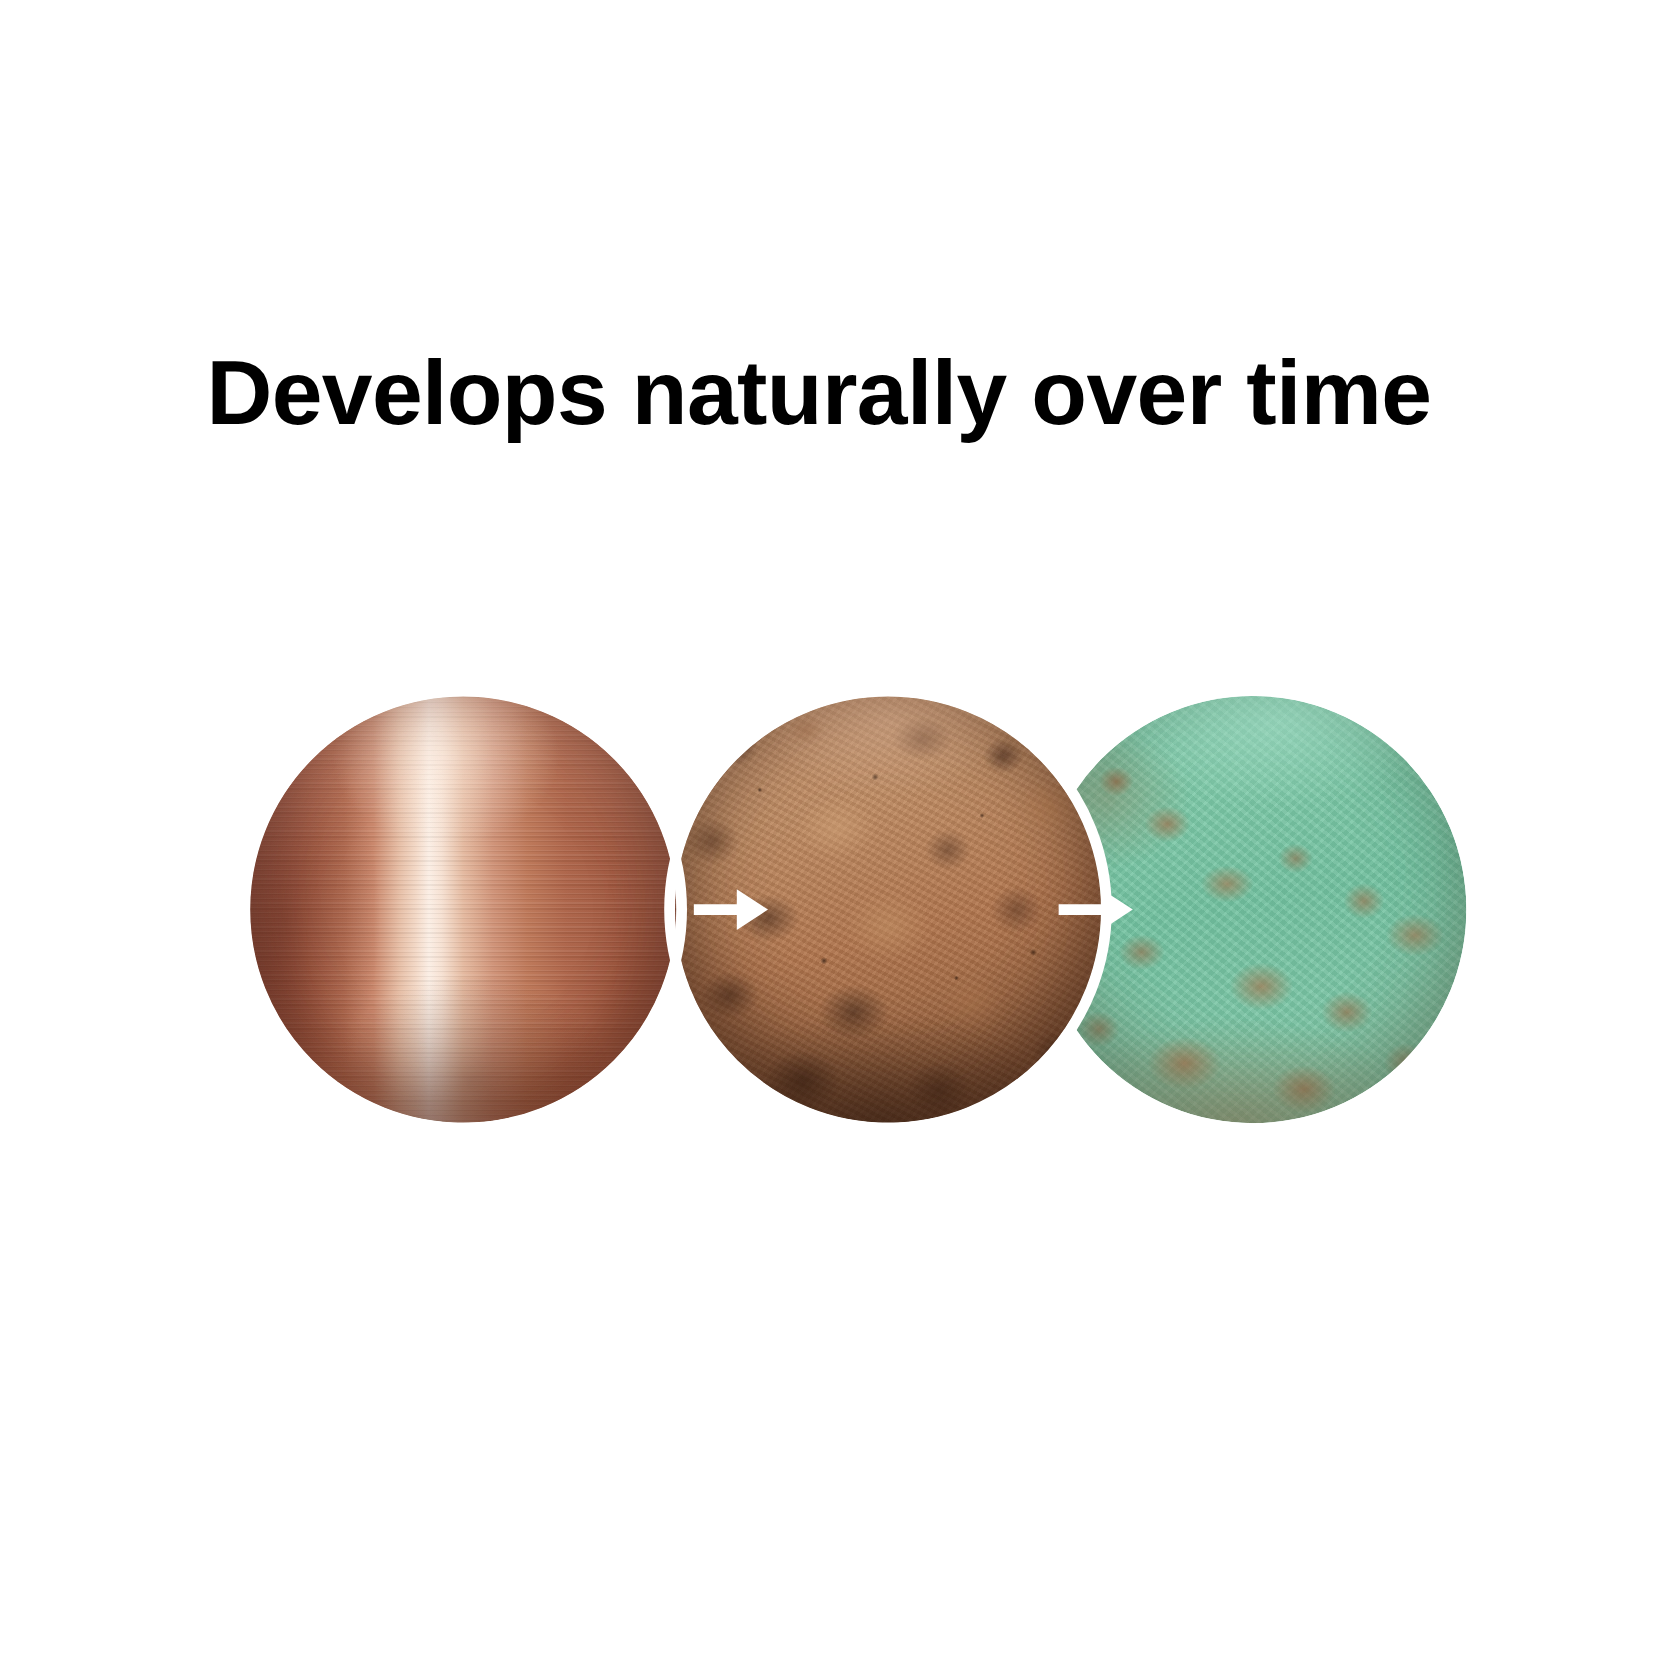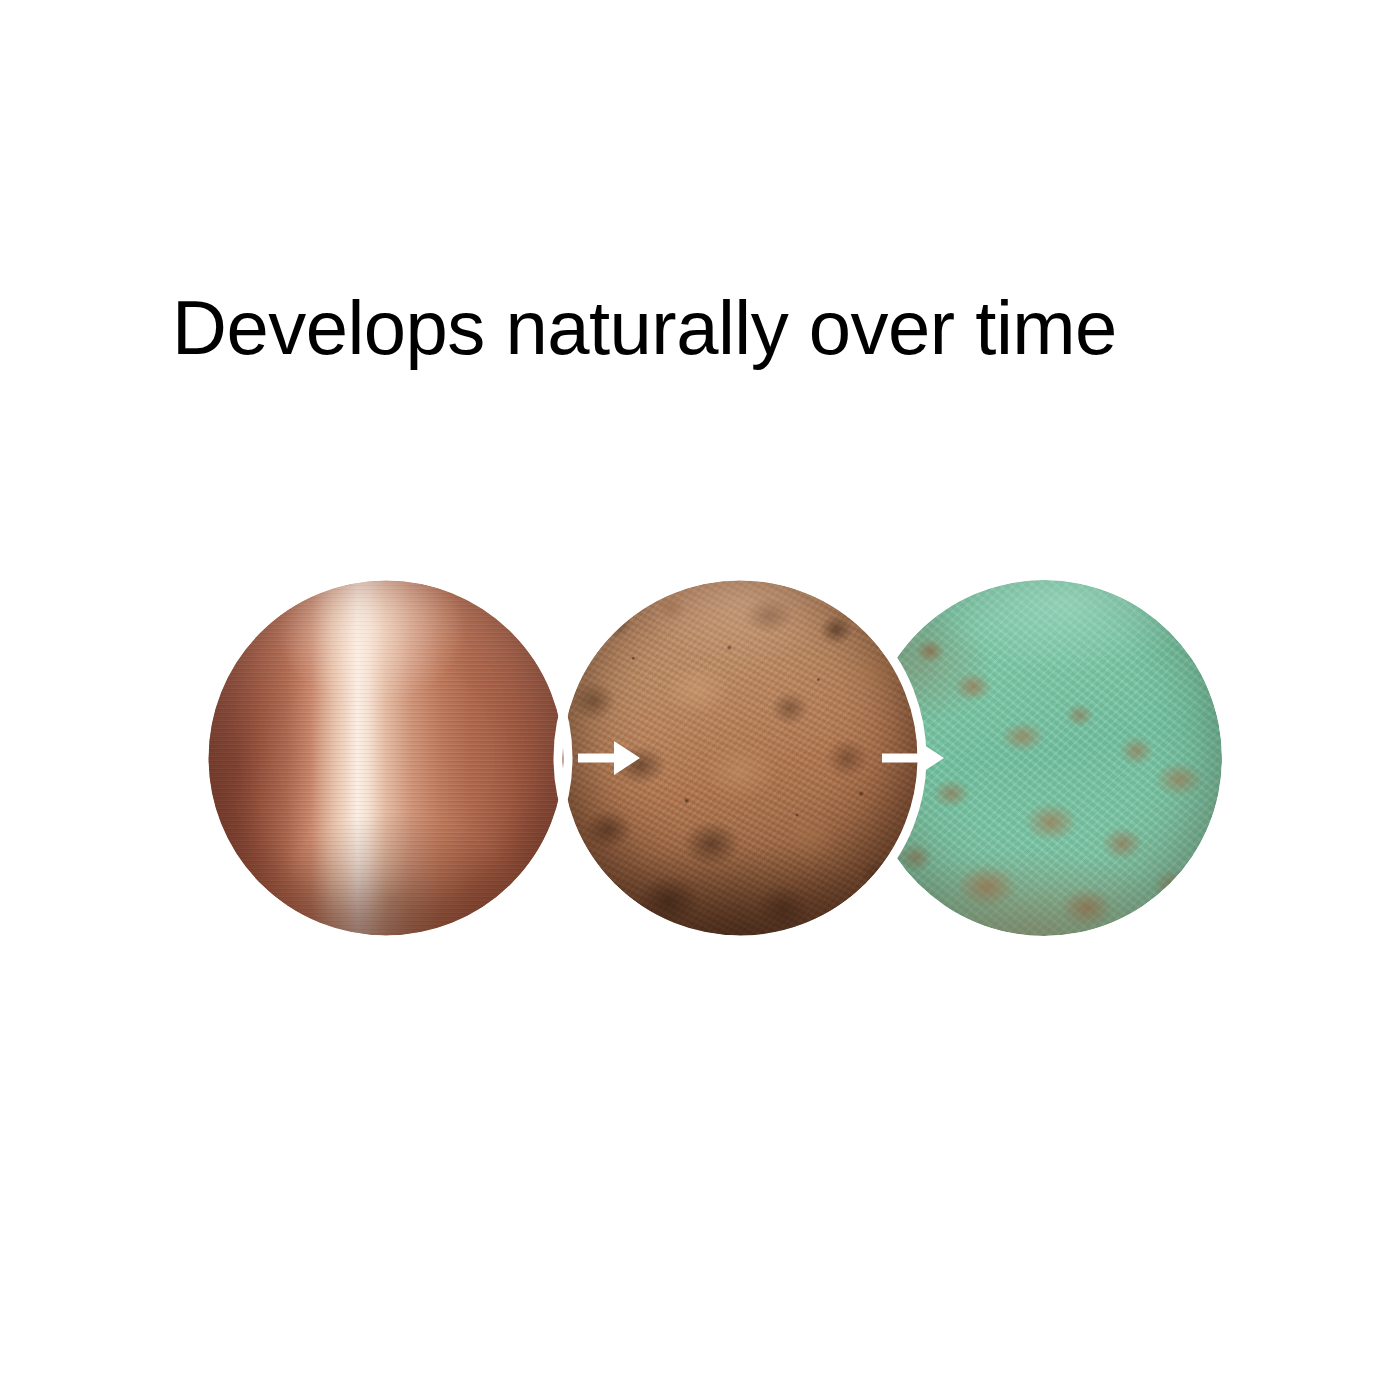--- a/index.html
+++ b/index.html
@@ -21,21 +21,21 @@
     background: #ffffff;
   }
 
   
   #title {
     position: absolute;
     left: 172px;
     top: 232px;
     width: 1080px;
     font-family: "Liberation Sans", sans-serif;
-    font-weight: normal;
+    font-weight: bold;
     font-size: 76px;
     line-height: 90px;
     letter-spacing: -0.5px;
     color: #000000;
     white-space: nowrap;
   }
 
   
   #stages {
     position: absolute;

